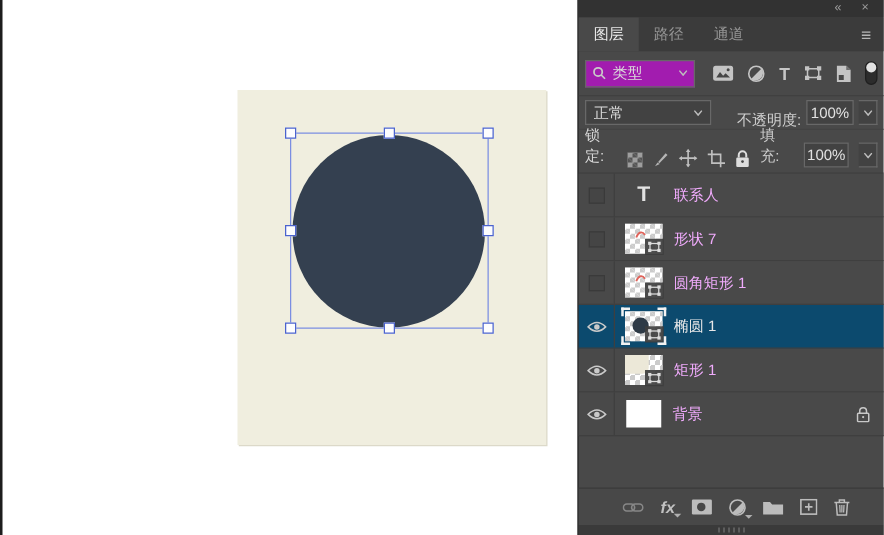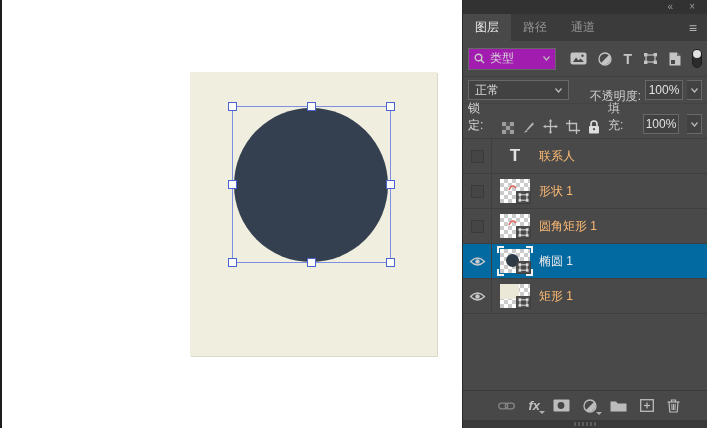--- a/index.html
+++ b/index.html
@@ -39,39 +39,39 @@
   .blend-select { width:101px; justify-content:space-between;gap:48px; }
   .inline-label { color:#cfcfcf; margin-left:auto;margin-top:12px; }
   .value-box { width:38px; height:20px; border:1px solid #686868; background:#424242; display:flex; align-items:center; justify-content:center; color:#e2e2e2; }
   .chev-box { width:15px; height:20px; border:1px solid #686868; border-left:none; background:#424242; display:flex; align-items:center; justify-content:center; }
 
   .lock-row { height:30px; display:flex; align-items:flex-end; padding:0 5px; gap:8px; }
   .checker-ico { width:12px; height:12px; background:#9e9e9e; background-image:linear-gradient(45deg,#555 25%,transparent 25%,transparent 75%,#555 75%),linear-gradient(45deg,#555 25%,transparent 25%,transparent 75%,#555 75%); background-size:8px 8px; background-position:0 0,4px 4px; }
 
   .layer-list { border-top:1px solid #3e3e3e; margin-top:4px; }
   .layer-row { height:35px; display:flex; align-items:center; border-bottom:1px solid #3f3f3f; background:#494949; }
-  .layer-row.selected { background:#0369a1; }
+  .layer-row.selected { background:#0c4a6e; }
   .eye-well { width:29px; align-self:stretch; border-right:1px solid #3f3f3f; display:flex; align-items:center; justify-content:center; flex:none; }
   .hidden-box { width:13px; height:13px; border:1px solid #3a3a3a; background:#454545; }
   .thumb { width:30px; height:24px; position:relative; margin-left:8px; flex:none;
     background-color:#fff;
     background-image:linear-gradient(45deg,#cbcbcb 25%,transparent 25%,transparent 75%,#cbcbcb 75%),linear-gradient(45deg,#cbcbcb 25%,transparent 25%,transparent 75%,#cbcbcb 75%);
     background-size:8px 8px; background-position:0 0,4px 4px; }
   .text-thumb { width:30px; height:24px; margin-left:8px; display:flex; align-items:center; justify-content:center; font-size:17px; font-weight:bold; color:#e2e2e2; flex:none; }
   .bg-thumb { width:28px; height:22px; margin-left:9px; background:#ffffff; flex:none; }
   .badge { position:absolute; right:-1px; bottom:-1px; width:15px; height:13px; background:rgba(62,62,62,.92); display:flex; align-items:center; justify-content:center; }
   .mini-ellipse { position:absolute; left:6px; top:5px; width:13px; height:13px; border-radius:50%; background:#2e3a46; }
   .mini-rect { position:absolute; left:0; top:0; width:19px; height:15px; background:#ece8d8; border-bottom-right-radius:5px; }
   .mini-path { position:absolute; left:8px; top:4px; }
   .sel-corner { position:absolute; width:7px; height:7px; border:0 solid #f2f2f2; }
   .c-tl{left:-3px;top:-3px;border-left-width:2px;border-top-width:2px}
   .c-tr{right:-3px;top:-3px;border-right-width:2px;border-top-width:2px}
   .c-bl{left:-3px;bottom:-3px;border-left-width:2px;border-bottom-width:2px}
   .c-br{right:-3px;bottom:-3px;border-right-width:2px;border-bottom-width:2px}
-  .layer-name { margin-left:9px; color:#fdba74; white-space:nowrap; }
+  .layer-name { margin-left:9px; color:#f0abfc; white-space:nowrap; }
   .layer-row.selected .layer-name { color:#e8e8e8; }
   .row-lock { margin-left:auto; margin-right:11px; display:flex; }
 
   .footer { position:absolute; left:0; right:0; bottom:8px; height:30px; border-top:1px solid #3a3a3a; background:#484848; display:flex; align-items:center; justify-content:flex-end; gap:13px; padding-right:27px; }
   .fbtn { position:relative; display:flex; align-items:center; justify-content:center; }
   .fx-text { font-style:italic; font-weight:bold; font-size:13px; color:#c2c2c2; line-height:1; }
   .mini-caret { position:absolute; right:-5px; bottom:-2px; width:0; height:0; border-left:3px solid transparent; border-right:3px solid transparent; border-top:3px solid #aFaFaF; }
   .bottom-strip { position:absolute; left:0; right:0; bottom:0; height:8px; background:#3a3a3a; }
   .grip { position:absolute; left:50%; top:2px; width:22px; height:4px; transform:translateX(-50%); background-image:repeating-linear-gradient(90deg,#5d5d5d 0 2px,#3a3a3a 2px 4px); }
 </style>
@@ -249,21 +249,21 @@
           <span class="badge">
             <svg width="11" height="9" viewBox="0 0 11 9">
                 <rect x="2" y="1.8" width="7" height="5.4" fill="none" stroke="#dcdcdc" stroke-width="1"></rect>
                 <rect x="0.5" y="0.3" width="2.6" height="2.6" fill="#dcdcdc"></rect>
                 <rect x="7.9" y="0.3" width="2.6" height="2.6" fill="#dcdcdc"></rect>
                 <rect x="0.5" y="6.1" width="2.6" height="2.6" fill="#dcdcdc"></rect>
                 <rect x="7.9" y="6.1" width="2.6" height="2.6" fill="#dcdcdc"></rect>
               </svg>
           </span>
         </div>
-        <span class="layer-name">形状 1</span>
+        <span class="layer-name">形状 7</span>
       </div>
 
       <div class="layer-row">
         <div class="eye-well">
             <span class="hidden-box"></span>
           </div>
         <div class="thumb">
           <svg class="mini-path" width="10" height="10" viewBox="0 0 10 10">
               <path d="M1 7 C3 2 6 2 8 5" fill="none" stroke="#e0635a" stroke-width="1.5"></path>
             </svg>
@@ -321,20 +321,37 @@
                 <rect x="0.5" y="0.3" width="2.6" height="2.6" fill="#dcdcdc"></rect>
                 <rect x="7.9" y="0.3" width="2.6" height="2.6" fill="#dcdcdc"></rect>
                 <rect x="0.5" y="6.1" width="2.6" height="2.6" fill="#dcdcdc"></rect>
                 <rect x="7.9" y="6.1" width="2.6" height="2.6" fill="#dcdcdc"></rect>
               </svg>
           </span>
         </div>
         <span class="layer-name">矩形 1</span>
       </div>
 
+      <div class="layer-row">
+        <div class="eye-well">
+          <svg width="17" height="11" viewBox="0 0 17 11">
+              <path d="M1.5 5.5 Q8.5 -1.5 15.5 5.5 Q8.5 12.5 1.5 5.5 Z" fill="none" stroke="#c9c9c9" stroke-width="1.2"></path>
+              <circle cx="8.5" cy="5.5" r="2.2" fill="#c9c9c9"></circle>
+            </svg>
+        </div>
+        <div class="bg-thumb"></div>
+        <span class="layer-name">背景</span>
+        <span class="row-lock">
+          <svg width="11" height="13" viewBox="0 0 11 13">
+              <path d="M2.8 5.5 V3.8 a2.7 2.7 0 0 1 5.4 0 V5.5" fill="none" stroke="#c8c8c8" stroke-width="1.2"></path>
+              <rect x="1" y="5.5" width="9" height="6.8" rx="0.8" fill="none" stroke="#c8c8c8" stroke-width="1.2"></rect>
+              <circle cx="5.5" cy="8.6" r="0.9" fill="#c8c8c8"></circle>
+            </svg>
+        </span>
+      </div>
 
     </div>
 
     <div class="footer">
       <span class="fbtn">
         <svg width="17" height="10" viewBox="0 0 17 10">
             <rect x="0.7" y="2.2" width="9" height="5.6" rx="2.8" fill="none" stroke="#878787" stroke-width="1.3"></rect>
             <rect x="7.3" y="2.2" width="9" height="5.6" rx="2.8" fill="none" stroke="#878787" stroke-width="1.3"></rect>
           </svg>
       </span>

